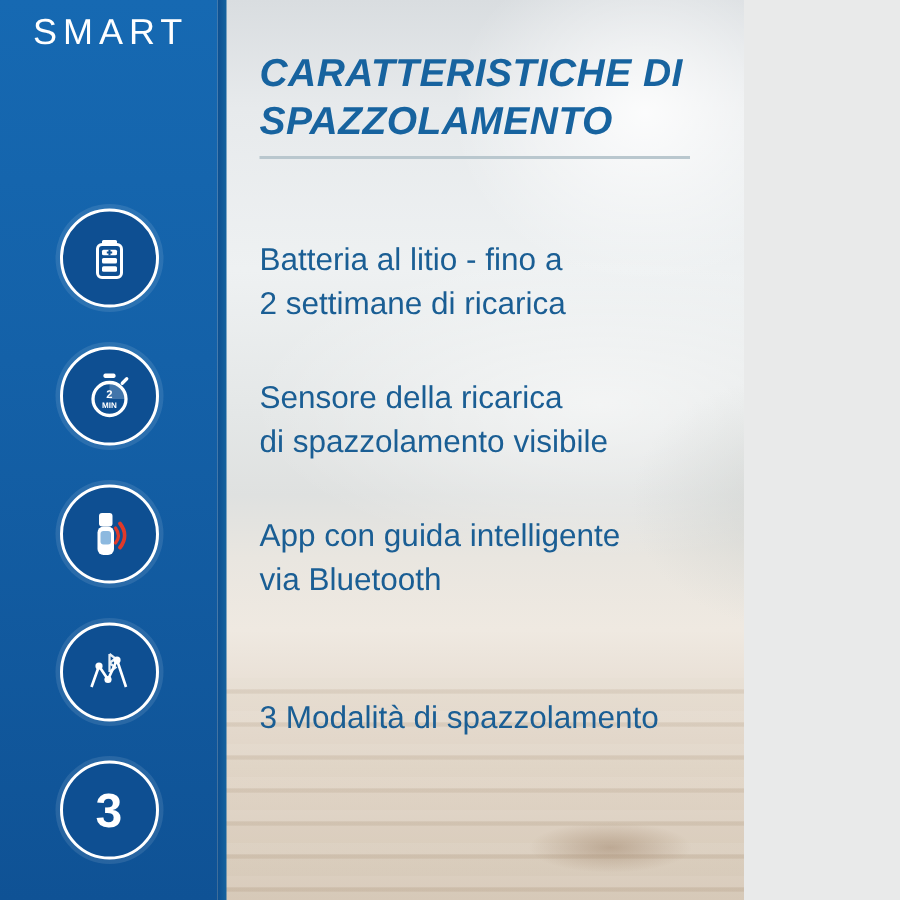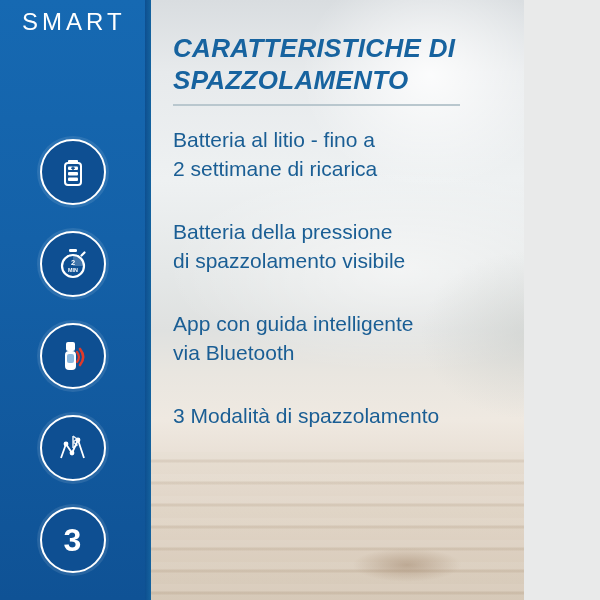--- a/index.html
+++ b/index.html
@@ -11,21 +11,20 @@
   }
   body {
     font-family: "Liberation Sans", sans-serif;
     background: #e9eaea;
   }
   .canvas {
     position: relative;
     width: 496px;
     height: 600px;
     overflow: hidden;
-    padding-left: 28px;
   }
   
   .bg {
     position: absolute;
     inset: 0;
     background:
       linear-gradient(to bottom,
         #d9dde0 0%,
         #e7eaec 12%,
         #eef1f2 30%,
@@ -149,21 +148,21 @@
   }
 
   .features {
     position: absolute;
     left: 173px; top: 126px;
     width: 420px;
   }
   .feature {
     height: 92px;
     display: flex;
-    align-items: flex-start;
+    align-items: flex-end;
   }
   .feature-text {
     color: #1a5e94;
     font-size: 21px;
     line-height: 1.38;
     font-weight: 400;
     white-space: pre-line;
   }
 </style>
 </head>
@@ -246,21 +245,21 @@
 
   <div class="headline">CARATTERISTICHE DI SPAZZOLAMENTO</div>
   <div class="rule"></div>
 
   <div class="features">
     <div class="feature">
       <span class="feature-text">Batteria al litio - fino a
 2 settimane di ricarica</span>
     </div>
     <div class="feature">
-      <span class="feature-text">Batteria della pressione
+      <span class="feature-text">Sensore della ricarica
 di spazzolamento visibile</span>
     </div>
     <div class="feature">
       <span class="feature-text">App con guida intelligente
 via Bluetooth</span>
     </div>
     <div class="feature">
       <span class="feature-text">3 Modalità di spazzolamento</span>
     </div>
   </div>

